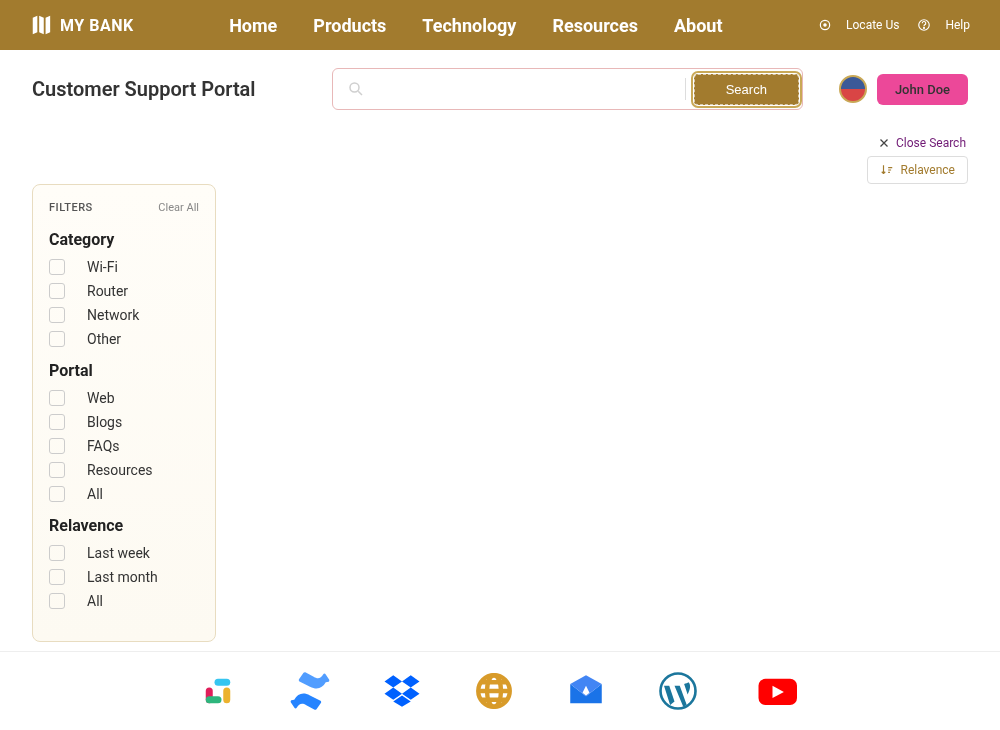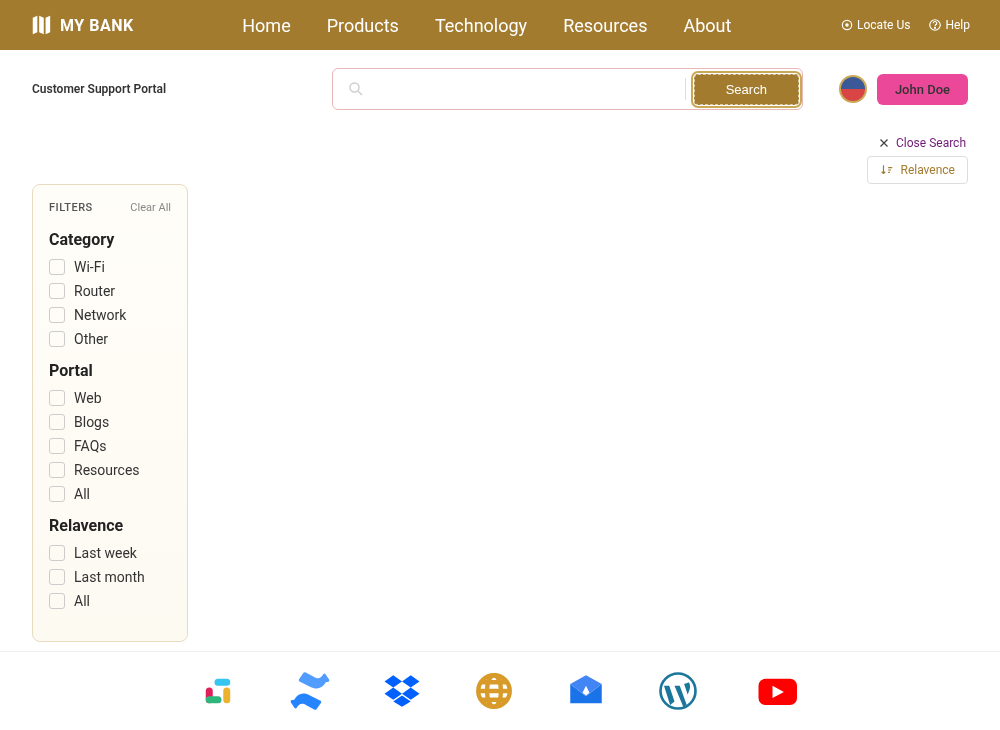--- a/index.html
+++ b/index.html
@@ -1,45 +1,45 @@
 <!DOCTYPE html>
 <html><head>
 <meta charset="utf-8">
 <style>
 *{margin:0;padding:0;box-sizing:border-box}
 body{font-family:-apple-system,BlinkMacSystemFont,"Segoe UI",Roboto,sans-serif;width:1000px;height:730px;overflow:hidden;background:#fff}
 .header{background:#a27b2e;height:50px;display:flex;align-items:center;padding:0 30px;color:#fff}
 .logo{display:flex;align-items:center;gap:8px;font-weight:700;font-size:16px;letter-spacing:.5px}
 .logo-icon{width:22px;height:22px}
 .nav{display:flex;gap:36px;margin-left:auto;margin-right:auto}
-.nav-item{font-size:18px;font-weight:400;cursor:pointer}
+.nav-item{font-size:18px;font-weight:700;cursor:pointer}
 .header-right{display:flex;align-items:center;gap:18px;font-size:12px}
-.header-link{display:flex;align-items:center;gap:3px;cursor:pointer}
+.header-link{display:flex;align-items:center;gap:14px;cursor:pointer}
 .content{padding:18px 32px 0 32px}
 .top-row{display:flex;align-items:center;gap:20px;margin-bottom:10px}
-.portal-title{font-size:12px;font-weight:600;color:#333;flex:0 0 280px}
+.portal-title{font-size:20px;font-weight:600;color:#333;flex:0 0 280px}
 .search-wrap{flex:1;display:flex;align-items:center;border:1px solid #e8b8b8;border-radius:6px;padding:3px 3px 3px 14px;height:42px;background:#fff}
 .search-icon{width:18px;height:18px;opacity:.4}
 .search-input{flex:1;border:none;outline:none;font-size:14px;padding:0 10px;background:transparent}
 .divider{width:1px;height:22px;background:#ddd;margin-right:8px}
 .search-btn{background:#a27b2e;color:#fff;border:1px dashed rgba(255,255,255,.6);border-radius:4px;padding:7px 31px;font-size:13px;font-weight:500;cursor:pointer;outline:2px solid #c9a856;outline-offset:1px}
 .user-area{display:flex;align-items:center;gap:10px;margin-left:16px}
 .avatar{width:28px;height:28px;border-radius:50%;background:linear-gradient(180deg,#3b5998 50%,#d94545 50%);border:2px solid #c9a856}
 .user-pill{background:#ec4899;border-radius:6px;padding:8px 18px;font-size:13px;font-weight:500;color:#333}
 .secondary-row{display:flex;justify-content:flex-end;gap:12px;margin-top:16px;padding-right:2px}
 .close-search{display:flex;align-items:center;gap:6px;font-size:12px;color:#701a75;cursor:pointer}
 .relevance-btn{display:flex;align-items:center;gap:7px;border:1px solid #ddd;border-radius:4px;padding:6px 12px;font-size:12px;color:#a27b2e;cursor:pointer;margin-top:6px}
 .main-area{display:flex;gap:16px;margin-top:0}
-.filters{width:156px;border:1px solid #e8dcc0;border-radius:8px;padding:16px 16px 24px 16px;background:linear-gradient(180deg,#fffdf8,#fdfaf2)}
+.filters{width:184px;border:1px solid #e8dcc0;border-radius:8px;padding:16px 16px 24px 16px;background:linear-gradient(180deg,#fffdf8,#fdfaf2)}
 .filters-hd{display:flex;justify-content:space-between;align-items:center;margin-bottom:16px}
 .filters-title{font-size:11px;font-weight:500;color:#555;letter-spacing:.5px}
 .clear-all{font-size:11px;color:#888;cursor:pointer}
 .filter-section{margin-bottom:14px}
 .filter-heading{font-size:16px;font-weight:700;color:#222;margin-bottom:10px}
-.filter-item{display:flex;align-items:flex-end;gap:9px;margin-bottom:8px;cursor:pointer}
+.filter-item{display:flex;align-items:flex-end;gap:22px;margin-bottom:8px;cursor:pointer}
 .checkbox{width:16px;height:16px;border:1.5px solid #ccc;border-radius:3px;flex-shrink:0}
 .filter-label{font-size:14px;color:#333}
 .footer{position:absolute;bottom:0;left:0;right:0;border-top:1px solid #eee;padding:18px 0;display:flex;justify-content:center;gap:50px}
 .footer-icon{width:42px;height:42px;cursor:pointer}
 .relevance-wrap{display:flex;flex-direction:column;align-items:flex-end}
 </style>
 </head>
 <body>
 
 <div class="header">

